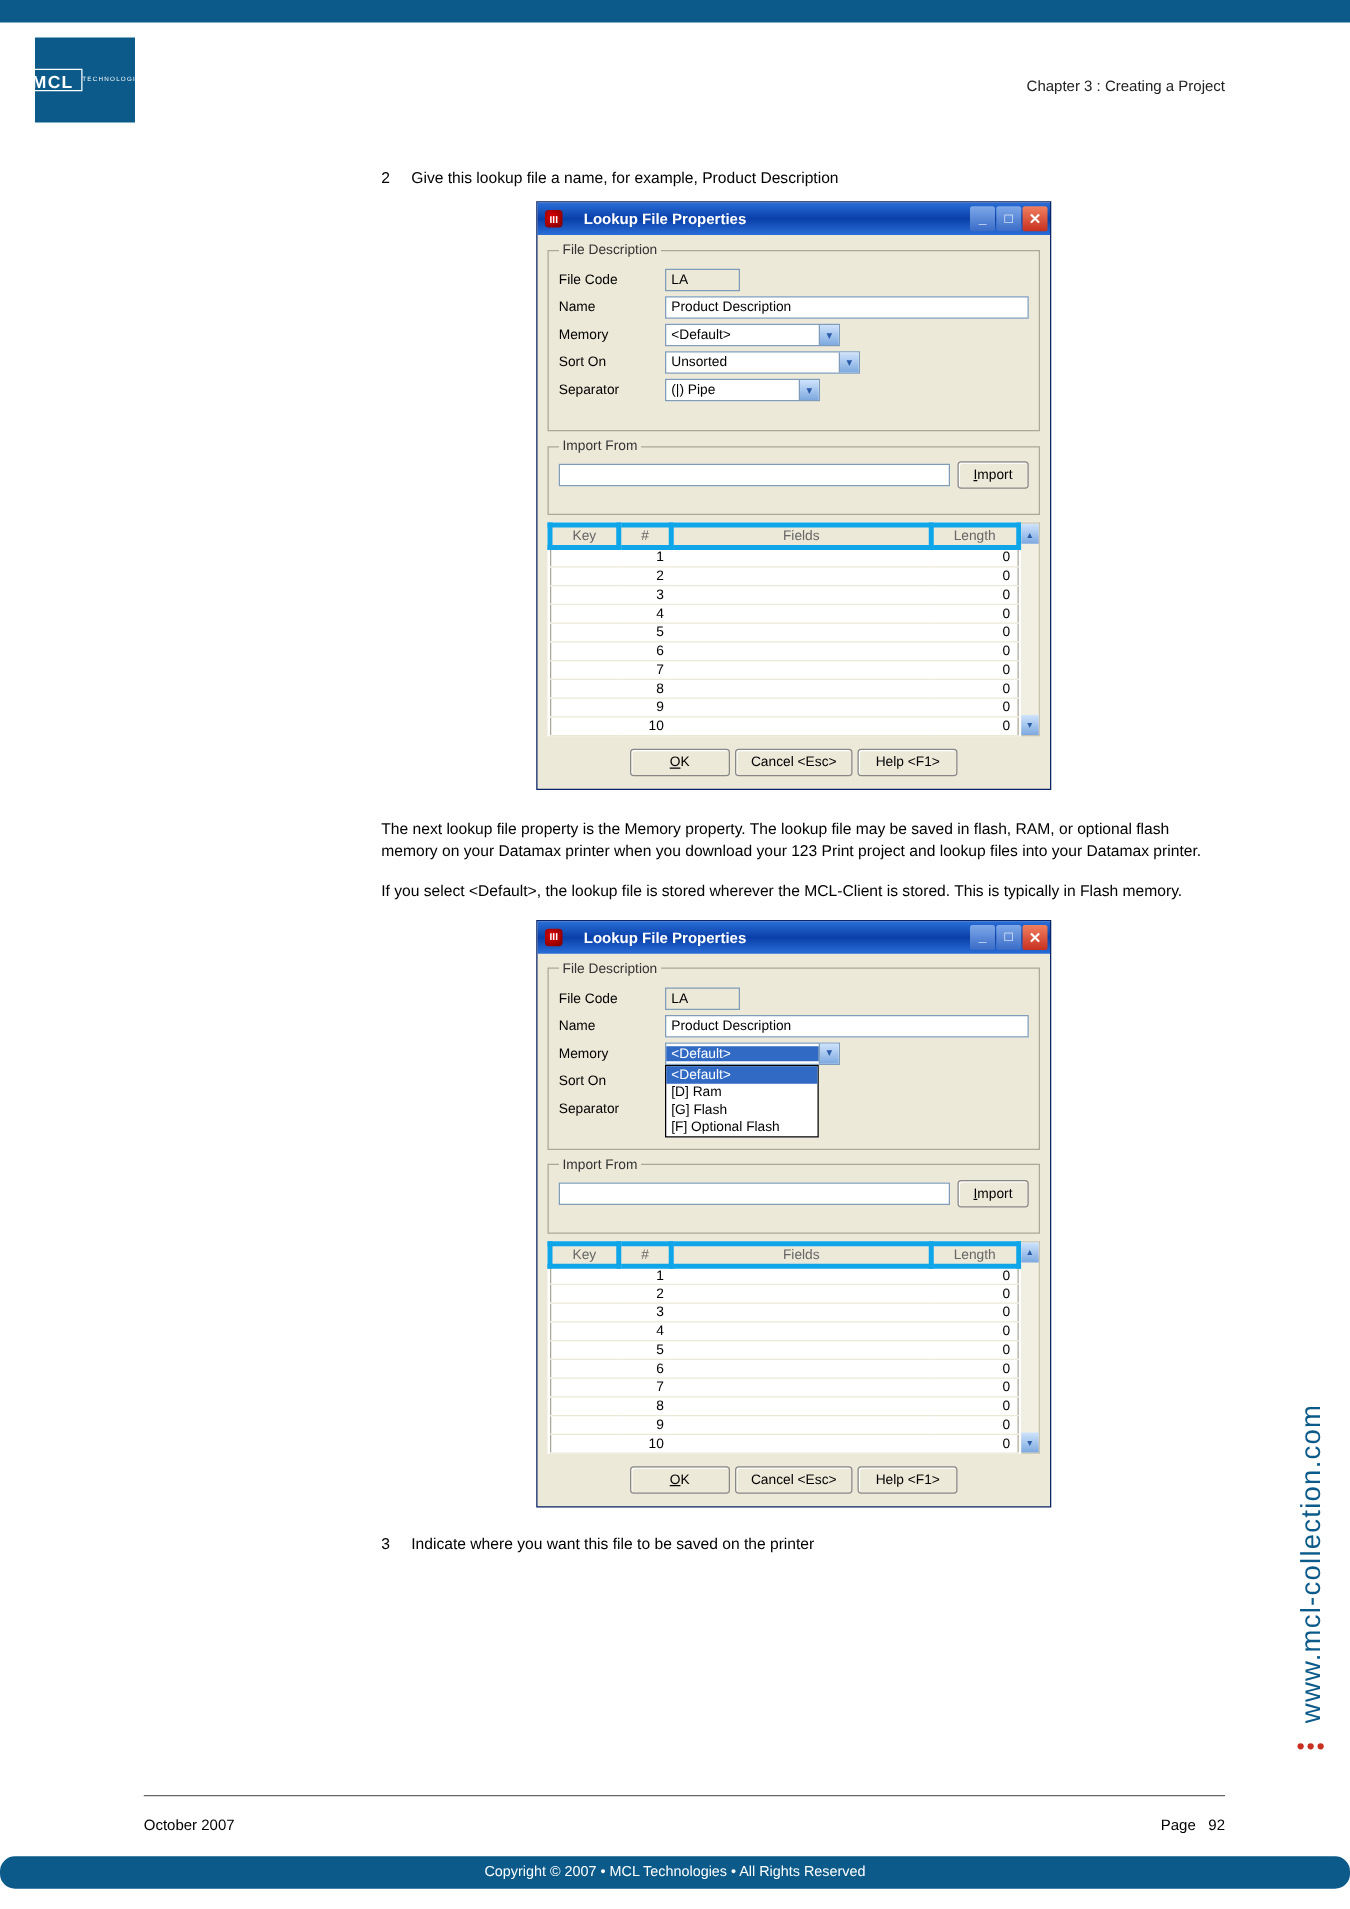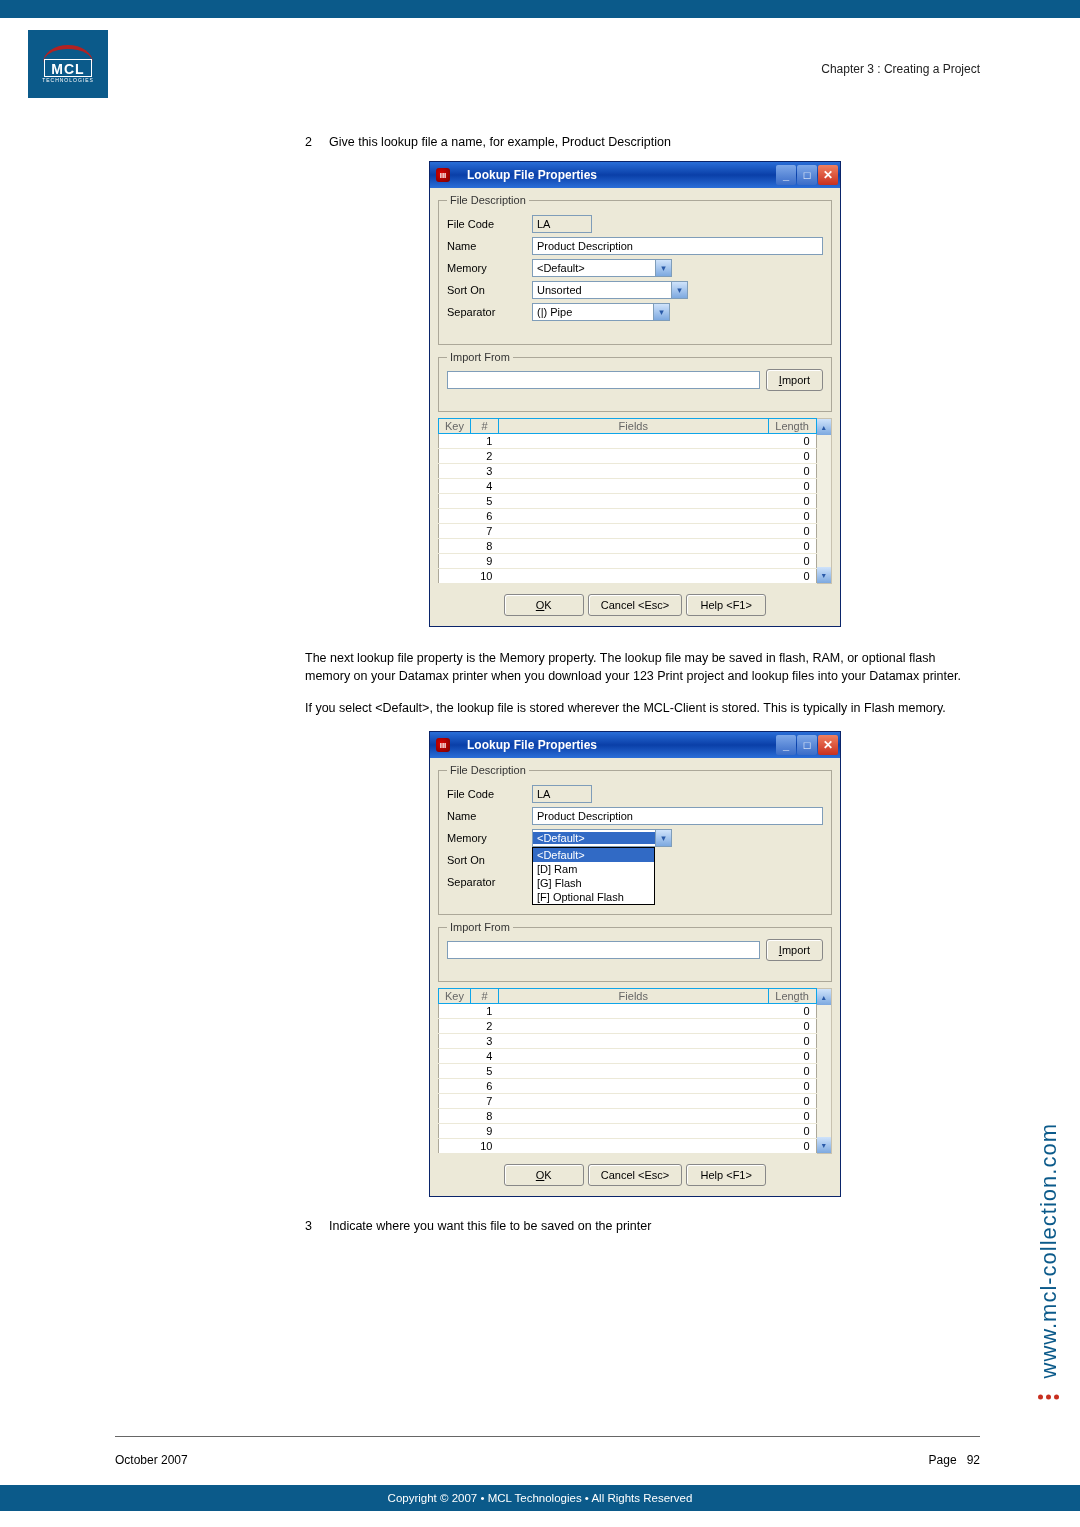--- a/index.html
+++ b/index.html
@@ -11,21 +11,21 @@
     position: relative;
     color: #000;
   }
   .top-bar { height: 18px; background: #0b5a8a; }
   .logo-box {
     position: absolute;
     top: 30px; left: 28px;
     width: 80px; height: 68px;
     background: #0b5a8a;
     display: flex; align-items: center; justify-content: center;
-    flex-direction: column;
+    flex-direction: row;
   }
   .logo-swoosh {
     width: 50px; height: 18px;
     border-top: 4px solid #b22222;
     border-radius: 50% 50% 0 0 / 100% 100% 0 0;
     margin-bottom: -4px;
   }
   .logo-txt {
     color: #fff; font-size: 14px; font-weight: bold; letter-spacing: 1px;
     border: 1px solid #fff; padding: 2px 6px 0 6px; line-height: 1;
@@ -132,22 +132,22 @@
     font-size: 11px; font-family: Tahoma, Arial, sans-serif;
     display: inline-flex; align-items: center; justify-content: center;
     box-shadow: inset 1px 1px 0 #fff;
   }
   .tbl {
     width: 100%; border-collapse: collapse; background: #fff;
     border: 1px solid #aca899; font-size: 11px;
   }
   .tbl th {
     background: #ece9d8;
-    border: 1px solid #0ea5e9;
-    font-weight: normal; padding: 1px 6px; text-align: center;
+    border: 4px solid #0ea5e9;
+    font-weight: normal; padding: 1px 16px; text-align: center;
     color: #666;
   }
   .tbl td {
     border-bottom: 1px solid #ece9d8;
     padding: 0 6px; height: 15px; text-align: right;
   }
   .tbl td.numcol { text-align: right; width: 28px; }
   .tbl td.fieldcol { text-align: left; }
   .tbl td.lencol { text-align: right; width: 48px; }
   .tbl-wrap { display: flex; }
@@ -180,20 +180,21 @@
   .side-dots { display: flex; flex-direction: column; gap: 3px; writing-mode: horizontal-tb; transform: rotate(90deg); }
   .dot { width: 5px; height: 5px; background: #c83020; border-radius: 50%; }
 
   .footer-left { position: absolute; bottom: 60px; left: 115px; font-size: 12px; }
   .footer-right { position: absolute; bottom: 60px; right: 100px; font-size: 12px; }
   .copyright-bar {
     position: absolute; bottom: 16px; left: 0; width: 100%;
     height: 26px; background: #0b5a8a; color: #fff;
     display: flex; align-items: center; justify-content: center;
     font-size: 11.5px;
+    border-radius: 12px;
   }
   .foot-rule { position: absolute; bottom: 90px; left: 115px; right: 100px; border-top: 1px solid #666; }
 </style>
 </head>
 <body>
 
 <div class="top-bar"></div>
 
 <div class="logo-box">
   <div class="logo-swoosh"></div>
@@ -245,21 +246,21 @@
             <div class="flabel">Sort On</div>
             <div class="combo" style="width:156px;">
               <div class="combo-txt">Unsorted</div>
               <div class="combo-btn">
                   <span class="chev">▾</span>
                 </div>
             </div>
           </div>
           <div class="frow">
             <div class="flabel">Separator</div>
-            <div class="combo" style="width:138px;">
+            <div class="combo" style="width:124px;">
               <div class="combo-txt">(|) Pipe</div>
               <div class="combo-btn">
                   <span class="chev">▾</span>
                 </div>
             </div>
           </div>
         </fieldset>
         <fieldset class="import-fs">
           <legend>Import From</legend>
           <div class="import-row">

